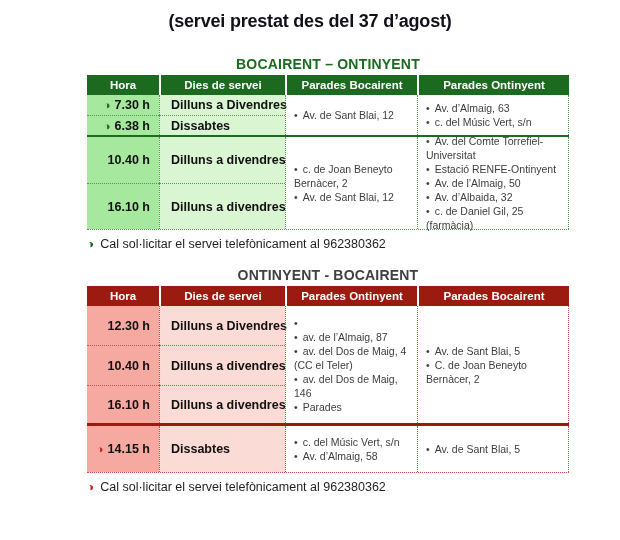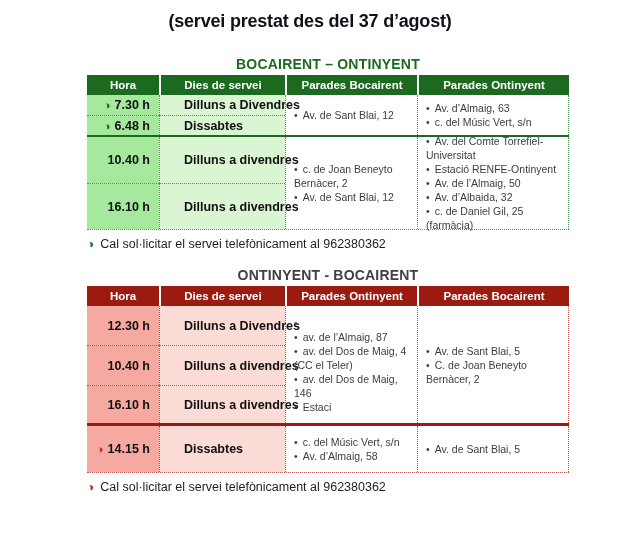--- a/index.html
+++ b/index.html
@@ -18,21 +18,21 @@
            background:var(--dark); height:20px; }
   .th { color:#ffffff; font-weight:bold; font-size:11.5px; line-height:20px;
         text-align:center; overflow:hidden; white-space:nowrap; }
   .th + .th { border-left:2px solid #ffffff; }
   .grp { display:grid; grid-template-columns:72px 126px 132px 152px; }
   .grp.last { border-bottom:1px dotted var(--dot); }
   .hora { grid-column:1; background:var(--mid); display:flex; align-items:center;
           justify-content:flex-end; padding-right:9px; font-weight:bold;
           font-size:12.5px; color:#101010; white-space:nowrap; }
   .dies { grid-column:2; background:var(--light); display:flex; align-items:center;
-          padding-left:24px; font-weight:bold; font-size:12.5px; color:#101010;
+          padding-left:11px; font-weight:bold; font-size:12.5px; color:#101010;
           white-space:nowrap; border-left:1px dotted var(--dot); }
   .r1 { grid-row:1; } .r2 { grid-row:2; } .r3 { grid-row:3; }
   .grp .r2, .grp .r3 { border-top:1px dotted var(--dot); }
   .stops { display:flex; flex-direction:column; justify-content:center;
            padding:3px 6px 3px 8px; font-size:10.5px; line-height:14px;
            color:#3d3d3d; border-left:1px dotted var(--dot); }
   .c3 { grid-column:3; }
   .c4 { grid-column:4; border-right:1px dotted var(--dot); }
   .sym { color:var(--sym); font-size:11px; margin-right:4px; }
   .blt::before { content:"•"; margin-right:5px; color:#3d3d3d; }
@@ -65,21 +65,21 @@
       <div class="grp" style="grid-template-rows:20px 20px">
         <div class="cell hora r1">
           <span class="sym">◑</span>
           <span>7.30 h</span>
         </div>
         <div class="dies r1">
           <span>Dilluns a Divendres</span>
         </div>
         <div class="cell hora r2">
           <span class="sym">◑</span>
-          <span>6.48 h</span>
+          <span>6.38 h</span>
         </div>
         <div class="dies r2">
           <span>Dissabtes</span>
         </div>
         <div class="stops c3" style="grid-row:1/span 2">
           <div class="item"><span class="blt"></span><span>Av. de Sant Blai, 12</span></div>
         </div>
         <div class="stops c4" style="grid-row:1/span 2">
           <div class="item"><span class="blt"></span><span>Av. d’Almaig, 63</span></div>
           <div class="item"><span class="blt"></span><span>c. del Músic Vert, s/n</span></div>
@@ -154,21 +154,21 @@
           <span>16.10 h</span>
         </div>
         <div class="dies r3">
           <span>Dilluns a divendres</span>
         </div>
         <div class="stops c3" style="grid-row:1/span 3">
           <div class="item"><span class="blt"></span></div>
           <div class="item"><span class="blt"></span><span>av. de l’Almaig, 87</span></div>
           <div class="item"><span class="blt"></span><span>av. del Dos de Maig, 4 (CC el Teler)</span></div>
           <div class="item"><span class="blt"></span><span>av. del Dos de Maig, 146</span></div>
-          <div class="item"><span class="blt"></span><span>Estaci</span></div>
+          <div class="item"><span class="blt"></span><span>Parades</span></div>
         </div>
         <div class="stops c4" style="grid-row:1/span 3">
           <div class="item"><span class="blt"></span><span>Av. de Sant Blai, 5</span></div>
           <div class="item"><span class="blt"></span><span>C. de Joan Beneyto Bernàcer, 2</span></div>
         </div>
       </div>
 
       <div class="sepline"></div>
 
       <div class="grp last" style="grid-template-rows:46px">

